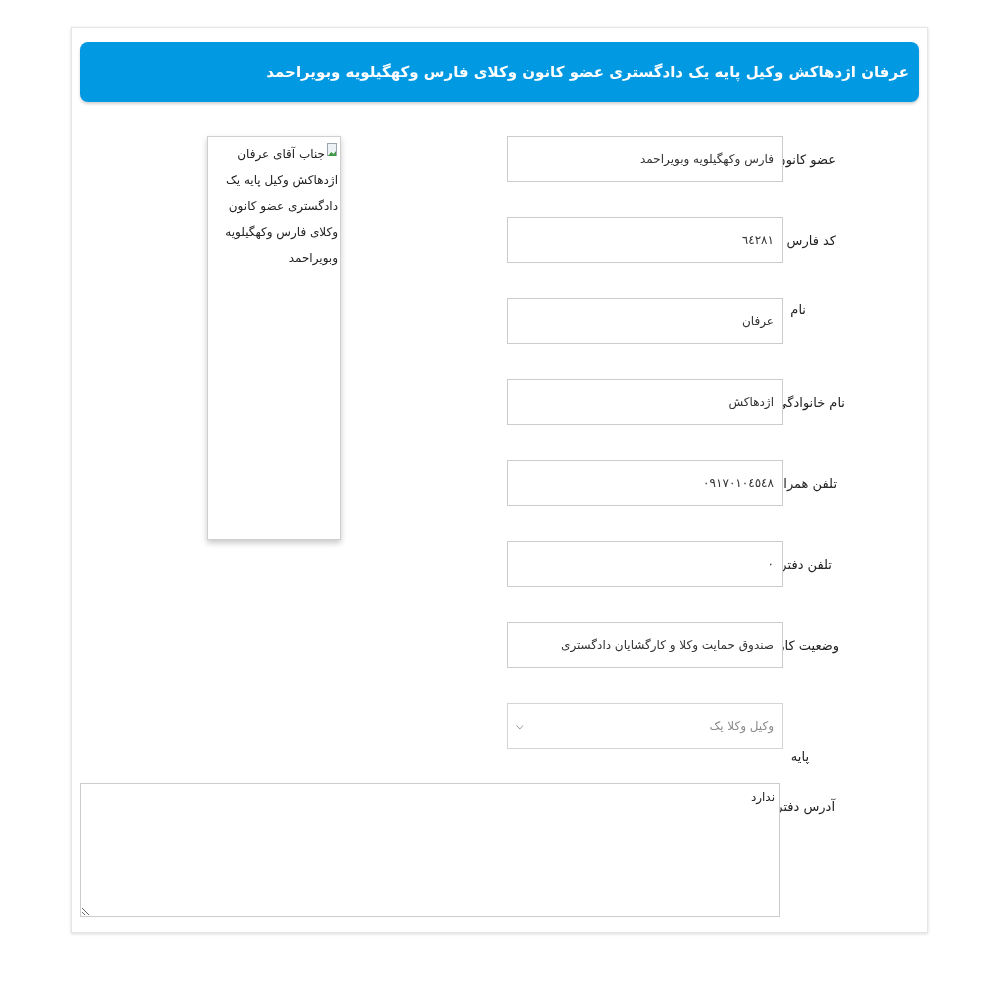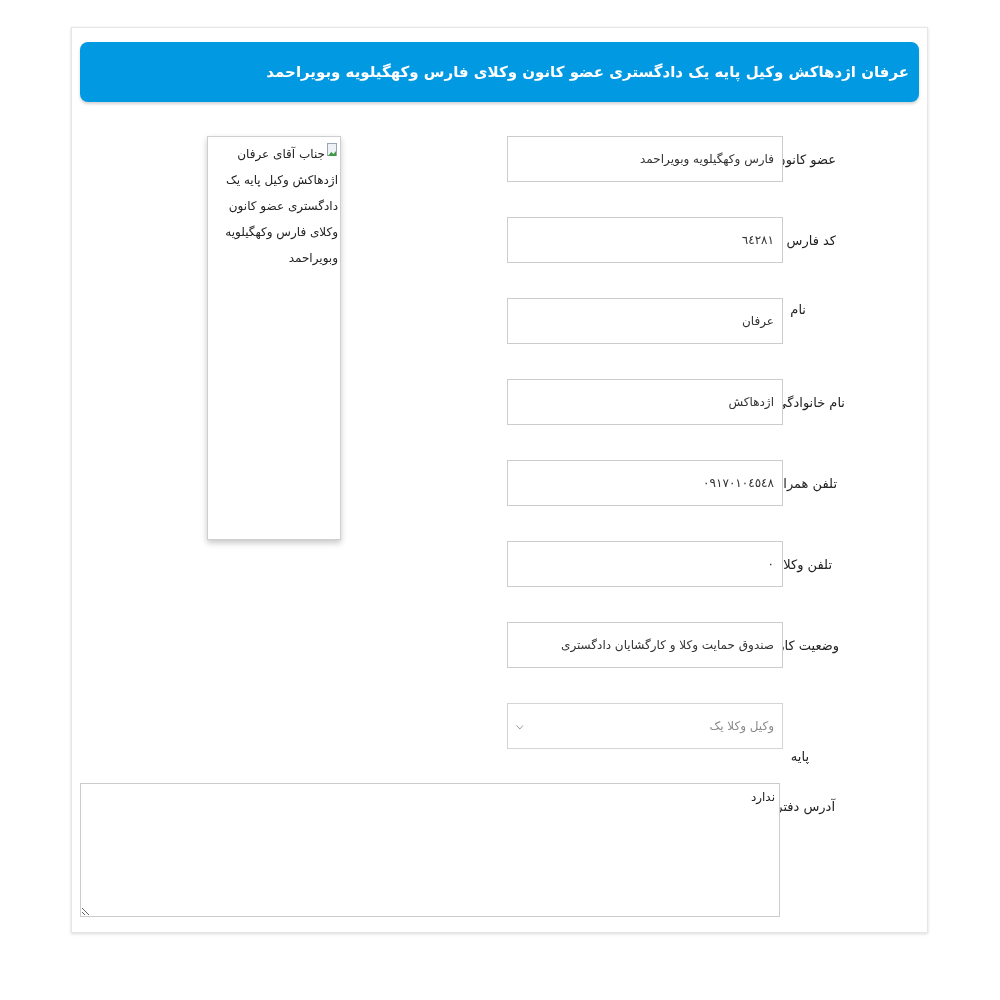--- a/index.html
+++ b/index.html
@@ -174,21 +174,21 @@
 
 <span class="field-label" style="right:194px; top:302px;">نام</span>
 <input class="field-input" style="top: 298px;" readonly="" value="عرفان">
 
 <span class="field-label" style="right:155px; top:395px;">نام خانوادگی</span>
 <input class="field-input" style="top: 379px;" readonly="" value="اژدهاکش">
 
 <span class="field-label" style="right:163px; top:476px;">تلفن همراه</span>
 <input class="field-input" style="top: 460px;" readonly="" value="٠٩١٧٠١٠٤٥٤٨">
 
-<span class="field-label" style="right:168px; top:557px;">تلفن وکلا</span>
+<span class="field-label" style="right:168px; top:557px;">تلفن دفتر</span>
 <input class="field-input" style="top: 541px;" readonly="" value="٠">
 
 <span class="field-label" style="right:161px; top:638px;">وضعیت کار</span>
 <input class="field-input" style="top: 622px;" readonly="" value="صندوق حمایت وکلا و کارگشایان دادگستری">
 
 <span class="field-label" style="right:191px; top:749px; font-weight:normal;">پایه</span>
 <div class="select-wrap">
   <span class="select-value">وکیل وکلا یک</span>
   <span class="select-chevron">⌵</span>
 </div>

